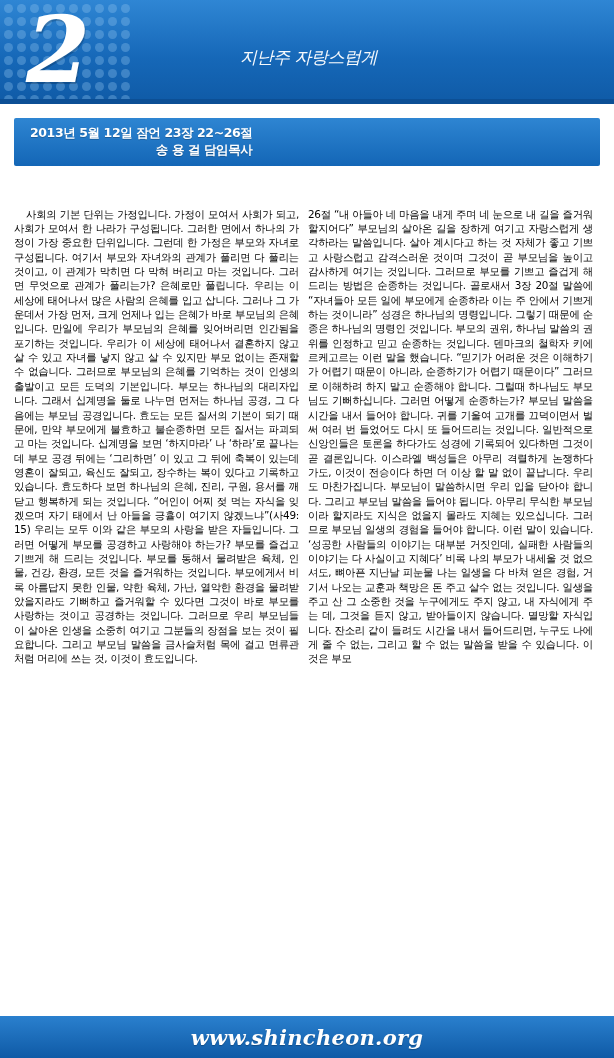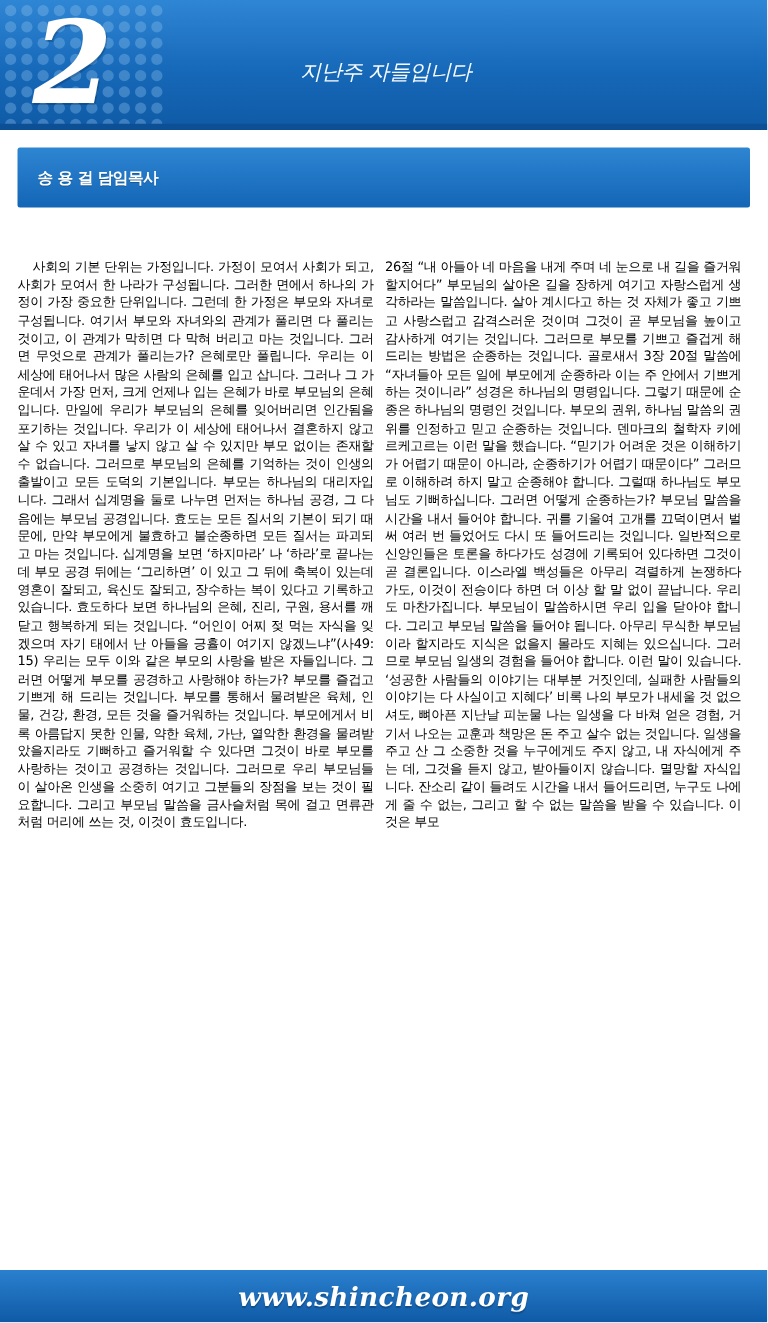--- a/index.html
+++ b/index.html
@@ -244,26 +244,27 @@
         <i style="left:30px;top:95px;"></i>
         <i style="left:43px;top:95px;"></i>
         <i style="left:56px;top:95px;"></i>
         <i style="left:69px;top:95px;"></i>
         <i style="left:82px;top:95px;"></i>
         <i style="left:95px;top:95px;"></i>
         <i style="left:108px;top:95px;"></i>
         <i style="left:121px;top:95px;"></i>
       </div>
     <div class="big-number">2</div>
-    <div class="header-sub">지난주 자들입니다</div>
+    <div class="header-sub">지난주 자랑스럽게</div>
     <div class="header-rule"></div>
   </div>
 
   <div class="titlebar">
     <div class="meta">
+      <div>2013년 5월 12일 잠언 23장 22~26절</div>
       <div>송 용 걸 담임목사</div>
     </div>
   </div>
 
   <div class="content">
     <div class="col">
       <p class="indent">사회의 기본 단위는 가정입니다. 가정이 모여서 사회가 되고, 사회가 모여서 한 나라가 구성됩니다. 그러한 면에서 하나의 가정이 가장 중요한 단위입니다. 그런데 한 가정은 부모와 자녀로 구성됩니다. 여기서 부모와 자녀와의 관계가 풀리면 다 풀리는 것이고, 이 관계가 막히면 다 막혀 버리고 마는 것입니다. 그러면 무엇으로 관계가 풀리는가? 은혜로만 풀립니다. 우리는 이 세상에 태어나서 많은 사람의 은혜를 입고 삽니다. 그러나 그 가운데서 가장 먼저, 크게 언제나 입는 은혜가 바로 부모님의 은혜입니다. 만일에 우리가 부모님의 은혜를 잊어버리면 인간됨을 포기하는 것입니다. 우리가 이 세상에 태어나서 결혼하지 않고 살 수 있고 자녀를 낳지 않고 살 수 있지만 부모 없이는 존재할 수 없습니다. 그러므로 부모님의 은혜를 기억하는 것이 인생의 출발이고 모든 도덕의 기본입니다. 부모는 하나님의 대리자입니다. 그래서 십계명을 둘로 나누면 먼저는 하나님 공경, 그 다음에는 부모님 공경입니다. 효도는 모든 질서의 기본이 되기 때문에, 만약 부모에게 불효하고 불순종하면 모든 질서는 파괴되고 마는 것입니다. 십계명을 보면 ‘하지마라’ 나 ‘하라’로 끝나는데 부모 공경 뒤에는 ‘그리하면’ 이 있고 그 뒤에 축복이 있는데 영혼이 잘되고, 육신도 잘되고, 장수하는 복이 있다고 기록하고 있습니다. 효도하다 보면 하나님의 은혜, 진리, 구원, 용서를 깨닫고 행복하게 되는 것입니다. “어인이 어찌 젖 먹는 자식을 잊겠으며 자기 태에서 난 아들을 긍휼이 여기지 않겠느냐”(사49:15) 우리는 모두 이와 같은 부모의 사랑을 받은 자들입니다. 그러면 어떻게 부모를 공경하고 사랑해야 하는가? 부모를 즐겁고 기쁘게 해 드리는 것입니다. 부모를 통해서 물려받은 육체, 인물, 건강, 환경, 모든 것을 즐거워하는 것입니다. 부모에게서 비록 아름답지 못한 인물, 약한 육체, 가난, 열악한 환경을 물려받았을지라도 기뻐하고 즐거워할 수 있다면 그것이 바로 부모를 사랑하는 것이고 공경하는 것입니다. 그러므로 우리 부모님들이 살아온 인생을 소중히 여기고 그분들의 장점을 보는 것이 필요합니다. 그리고 부모님 말씀을 금사슬처럼 목에 걸고 면류관처럼 머리에 쓰는 것, 이것이 효도입니다.</p>
     </div>
     <div class="col">
       <p>26절 “내 아들아 네 마음을 내게 주며 네 눈으로 내 길을 즐거워할지어다” 부모님의 살아온 길을 장하게 여기고 자랑스럽게 생각하라는 말씀입니다. 살아 계시다고 하는 것 자체가 좋고 기쁘고 사랑스럽고 감격스러운 것이며 그것이 곧 부모님을 높이고 감사하게 여기는 것입니다. 그러므로 부모를 기쁘고 즐겁게 해 드리는 방법은 순종하는 것입니다. 골로새서 3장 20절 말씀에 “자녀들아 모든 일에 부모에게 순종하라 이는 주 안에서 기쁘게 하는 것이니라” 성경은 하나님의 명령입니다. 그렇기 때문에 순종은 하나님의 명령인 것입니다. 부모의 권위, 하나님 말씀의 권위를 인정하고 믿고 순종하는 것입니다. 덴마크의 철학자 키에르케고르는 이런 말을 했습니다. “믿기가 어려운 것은 이해하기가 어렵기 때문이 아니라, 순종하기가 어렵기 때문이다” 그러므로 이해하려 하지 말고 순종해야 합니다. 그럴때 하나님도 부모님도 기뻐하십니다. 그러면 어떻게 순종하는가? 부모님 말씀을 시간을 내서 들어야 합니다. 귀를 기울여 고개를 끄덕이면서 벌써 여러 번 들었어도 다시 또 들어드리는 것입니다. 일반적으로 신앙인들은 토론을 하다가도 성경에 기록되어 있다하면 그것이 곧 결론입니다. 이스라엘 백성들은 아무리 격렬하게 논쟁하다가도, 이것이 전승이다 하면 더 이상 할 말 없이 끝납니다. 우리도 마찬가집니다. 부모님이 말씀하시면 우리 입을 닫아야 합니다. 그리고 부모님 말씀을 들어야 됩니다. 아무리 무식한 부모님이라 할지라도 지식은 없을지 몰라도 지혜는 있으십니다. 그러므로 부모님 일생의 경험을 들어야 합니다. 이런 말이 있습니다. ‘성공한 사람들의 이야기는 대부분 거짓인데, 실패한 사람들의 이야기는 다 사실이고 지혜다’ 비록 나의 부모가 내세울 것 없으셔도, 뼈아픈 지난날 피눈물 나는 일생을 다 바쳐 얻은 경험, 거기서 나오는 교훈과 책망은 돈 주고 살수 없는 것입니다. 일생을 주고 산 그 소중한 것을 누구에게도 주지 않고, 내 자식에게 주는 데, 그것을 듣지 않고, 받아들이지 않습니다. 멸망할 자식입니다. 잔소리 같이 들려도 시간을 내서 들어드리면, 누구도 나에게 줄 수 없는, 그리고 할 수 없는 말씀을 받을 수 있습니다. 이것은 부모</p>

